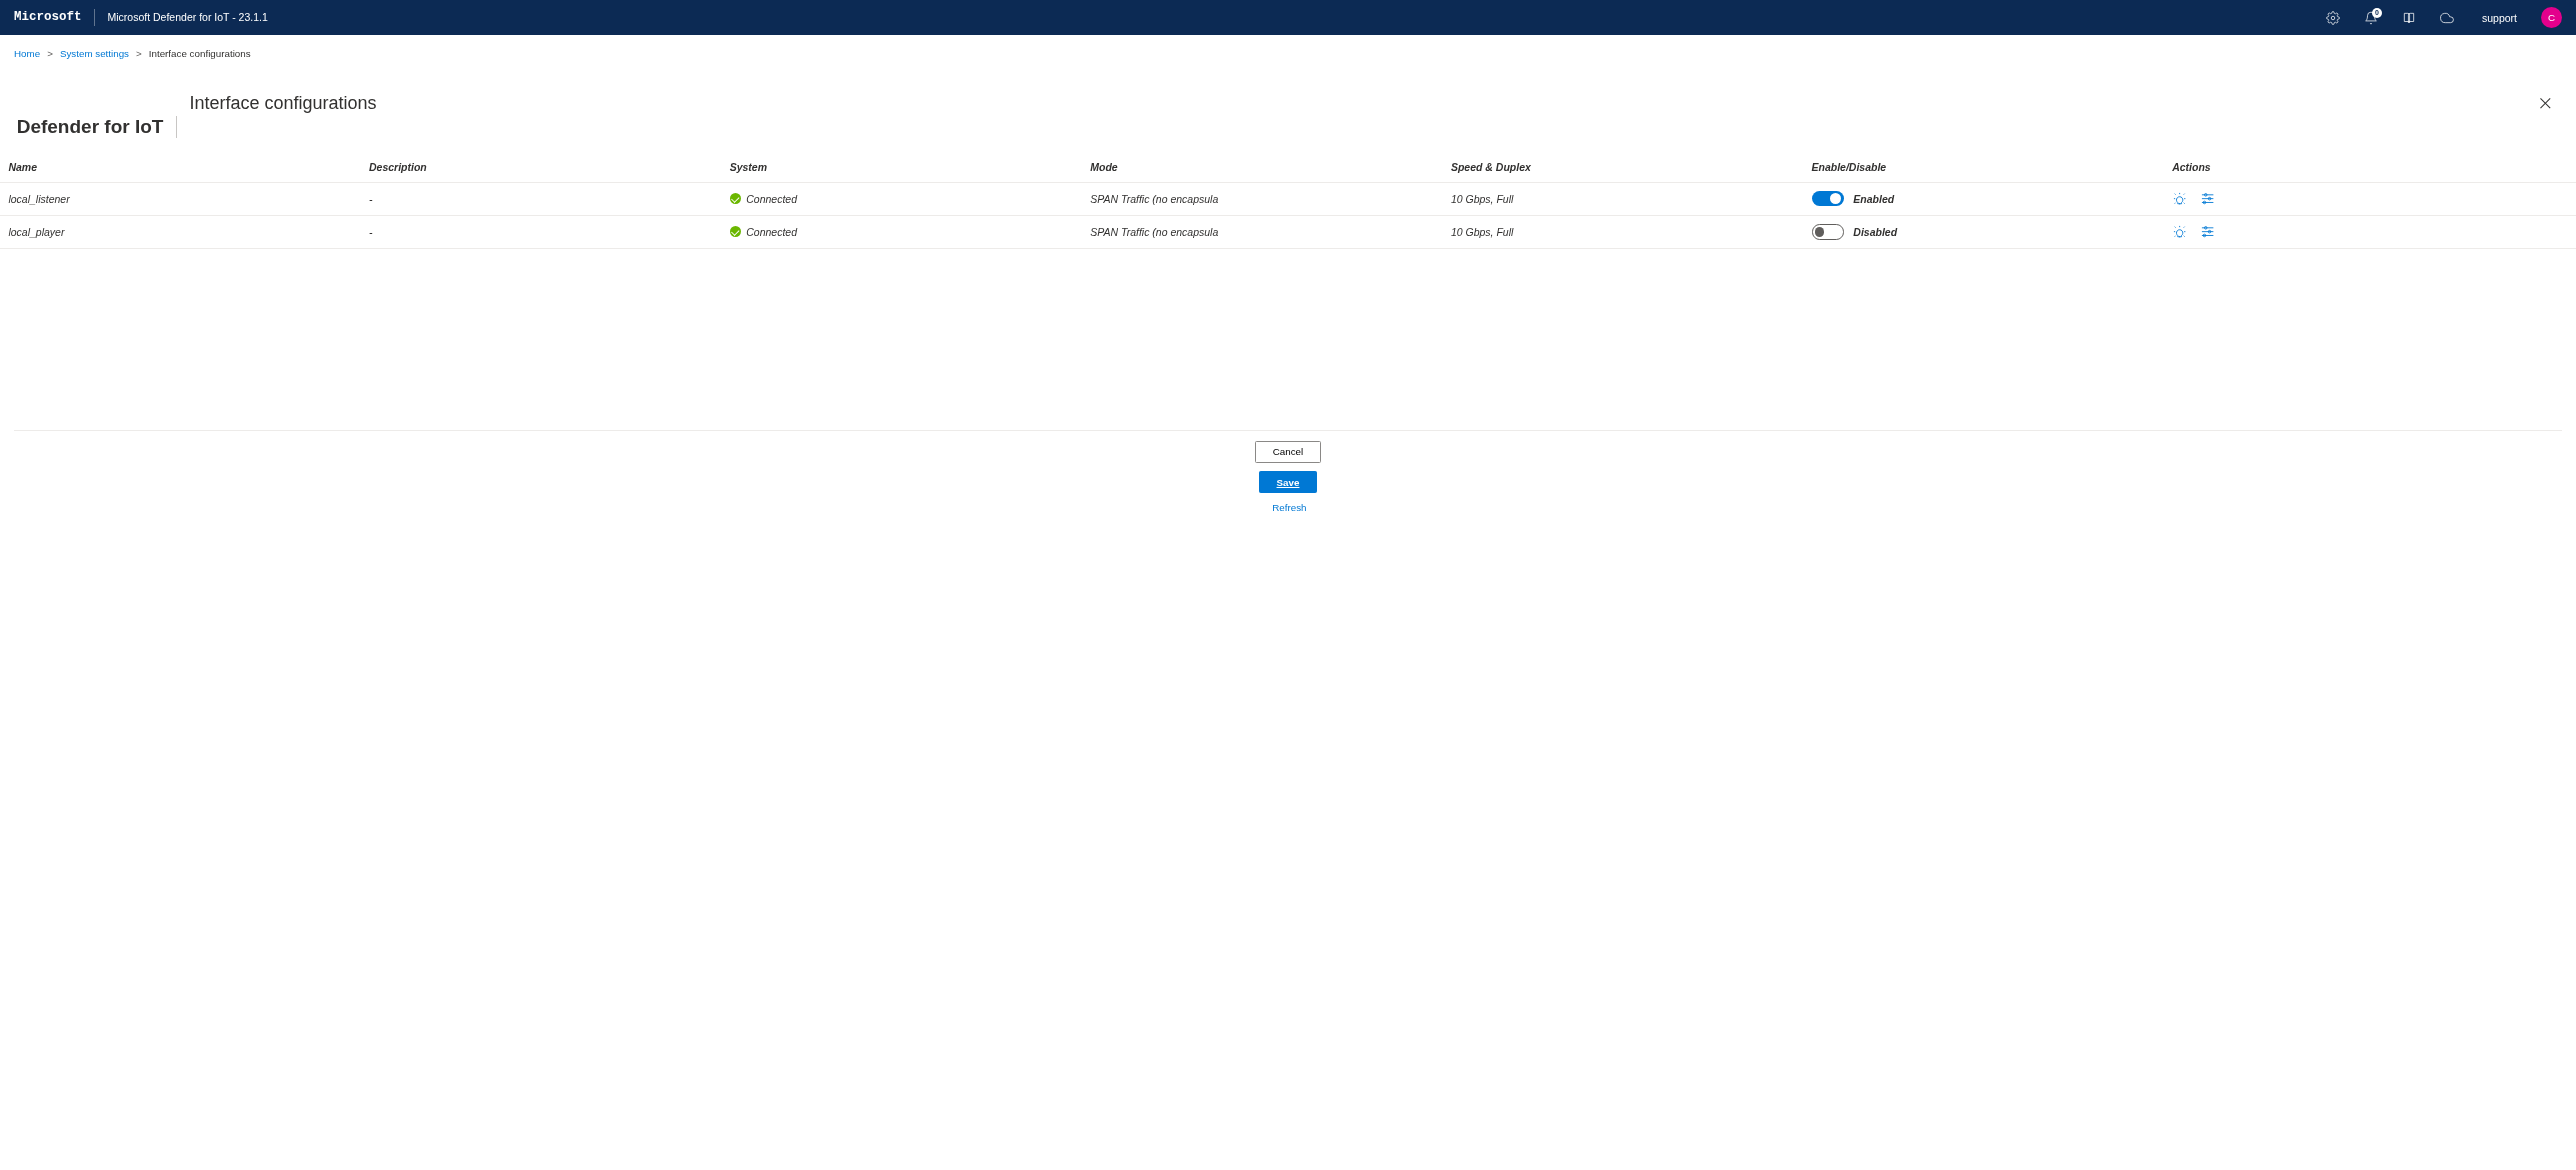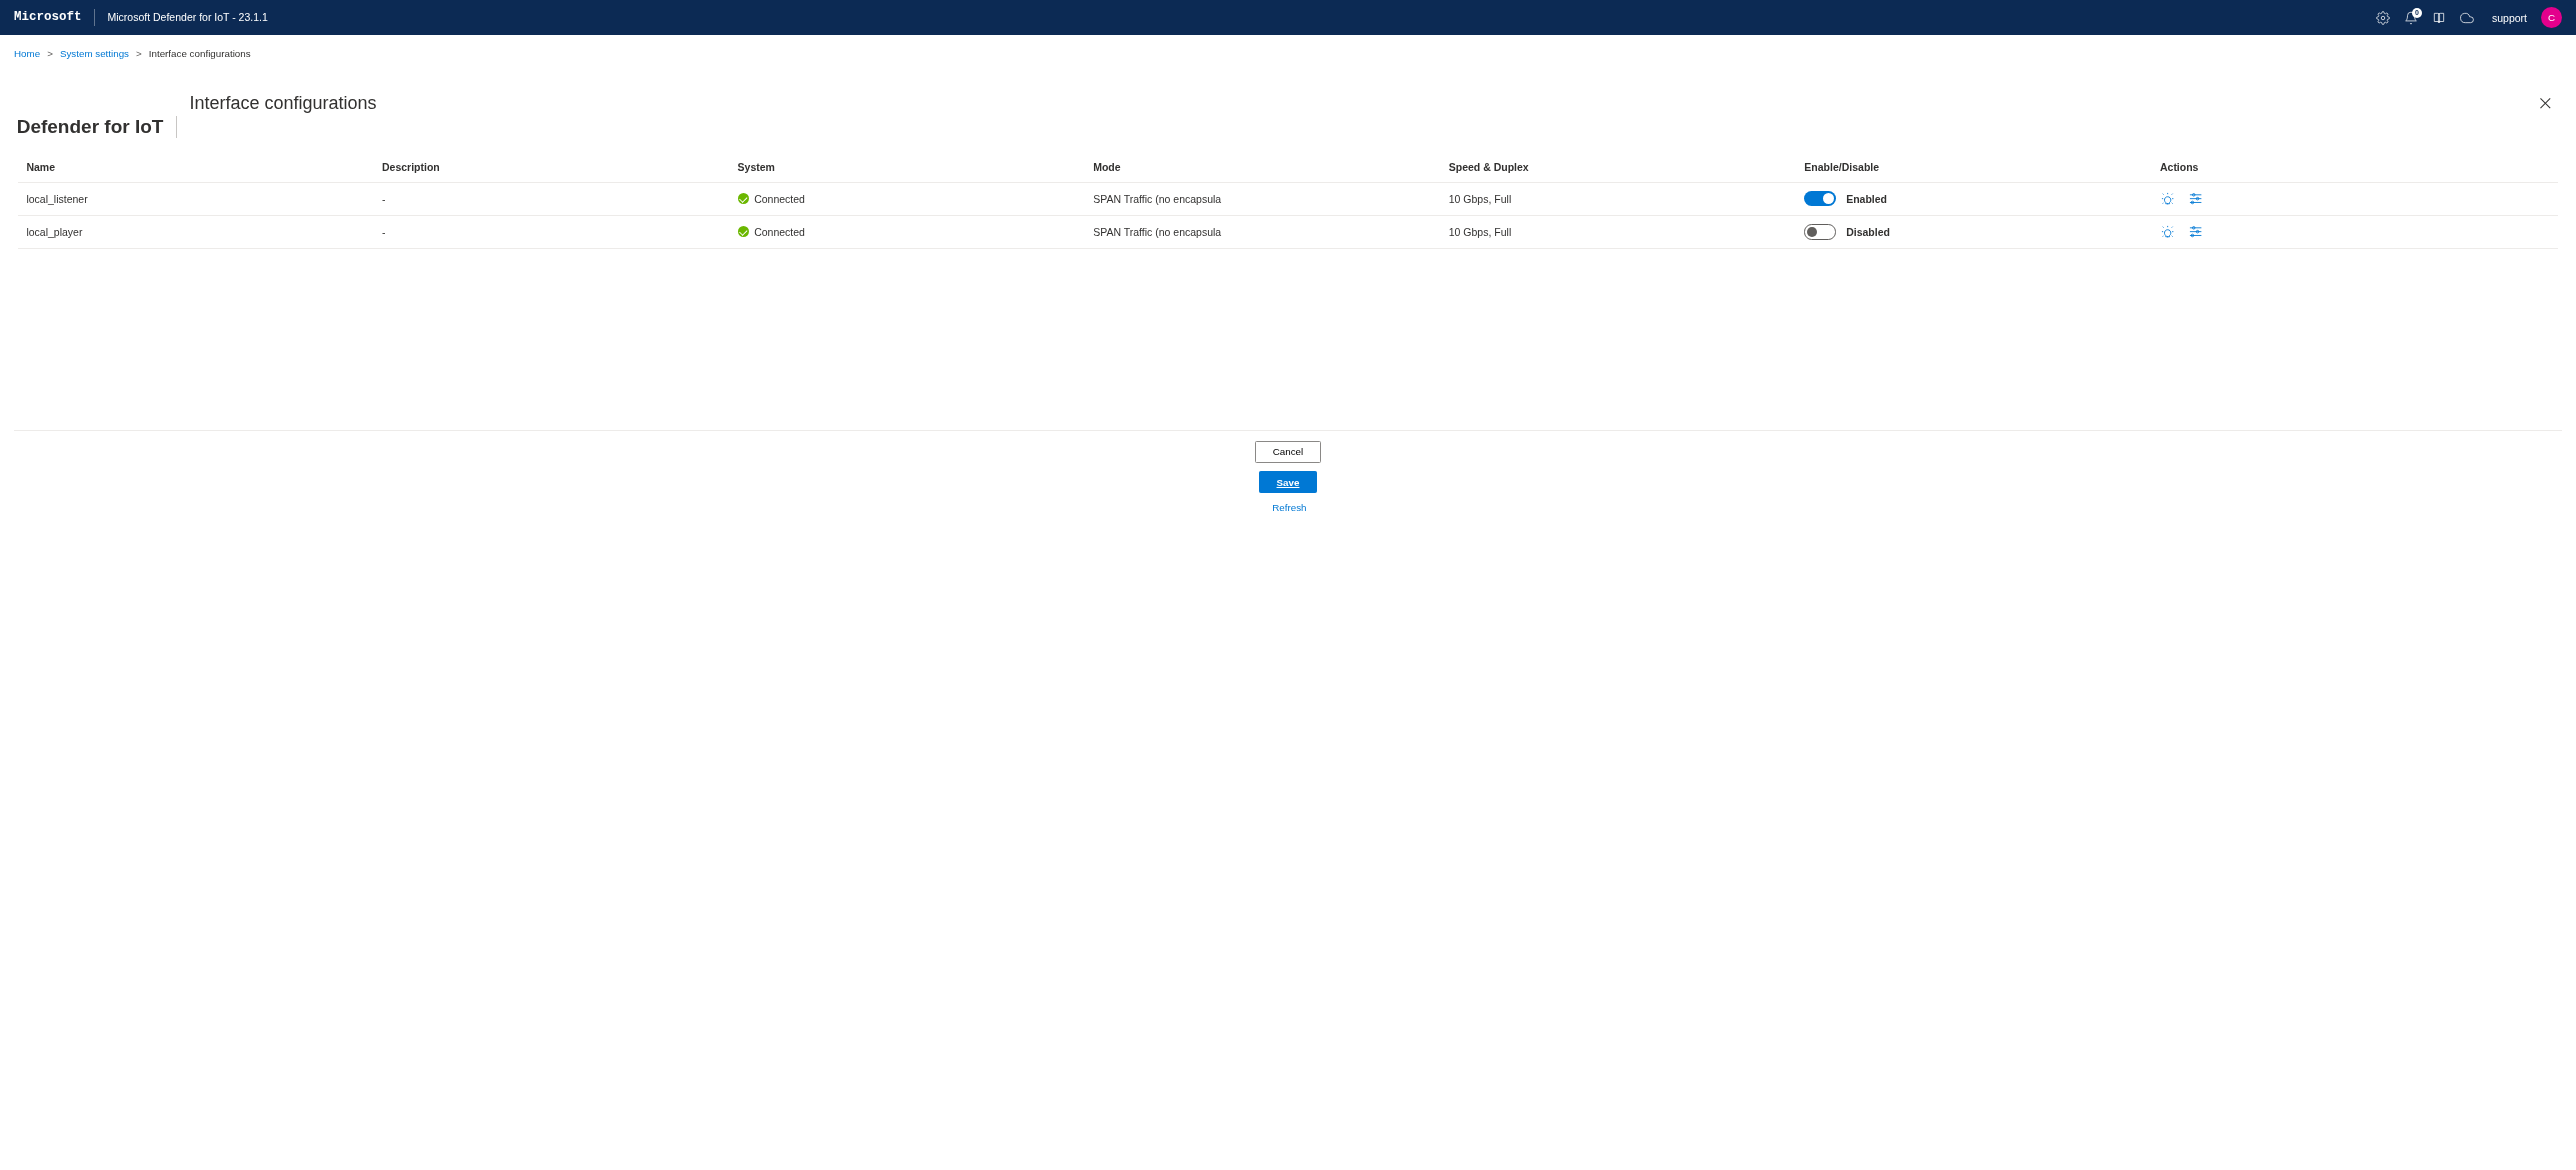--- a/index.html
+++ b/index.html
@@ -31,21 +31,21 @@
       font-family: Liberation Mono, monospace;
     }
     .app-title {
       margin-left: 12.5px;
       font-size: 10.5px;
       font-weight: 400;
     }
     .topbar-right {
       display: flex;
       align-items: center;
-      gap: 14px;
+      gap: 24px;
     }
     .topbar-icon {
       width: 14px;
       height: 14px;
       display: flex;
       align-items: center;
       justify-content: center;
       cursor: pointer;
       position: relative;
     }
@@ -113,21 +113,22 @@
     .close-x {
       margin-left: auto;
       margin-right: 8.4px;
       width: 16.7px;
       height: 16.7px;
       cursor: pointer;
     }
     .close-x svg { width: 16.7px; height: 16.7px; stroke: #323130; stroke-width: 1.5; fill: none; }
 
     .table-wrap {
-      padding: 0 18px;
+      padding: 0 0;
+      font-style: italic;
     }
     table {
       width: 100%;
       border-collapse: collapse;
       table-layout: fixed;
     }
     th {
       text-align: left;
       font-weight: 600;
       font-size: 10.5px;

